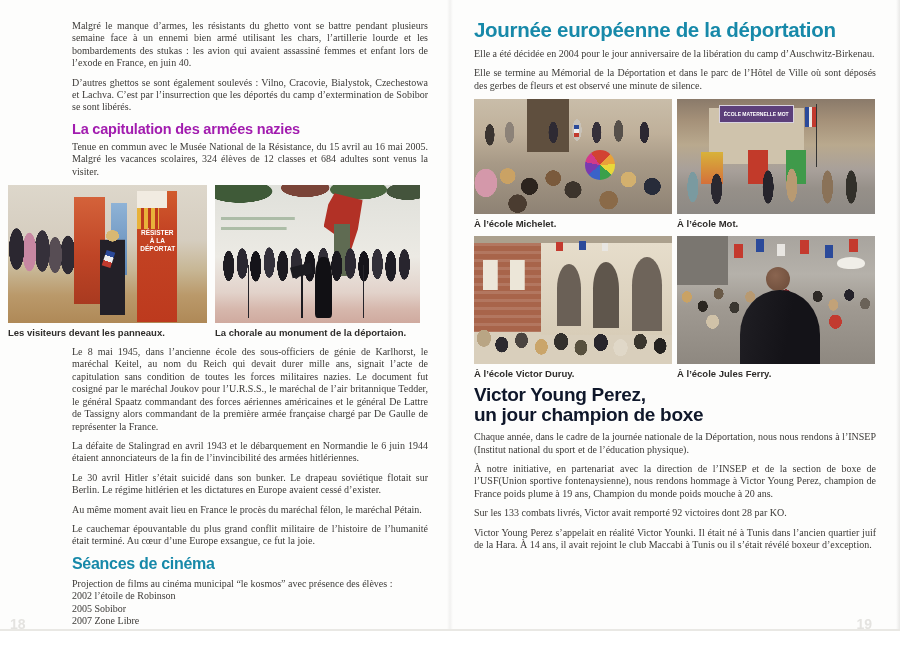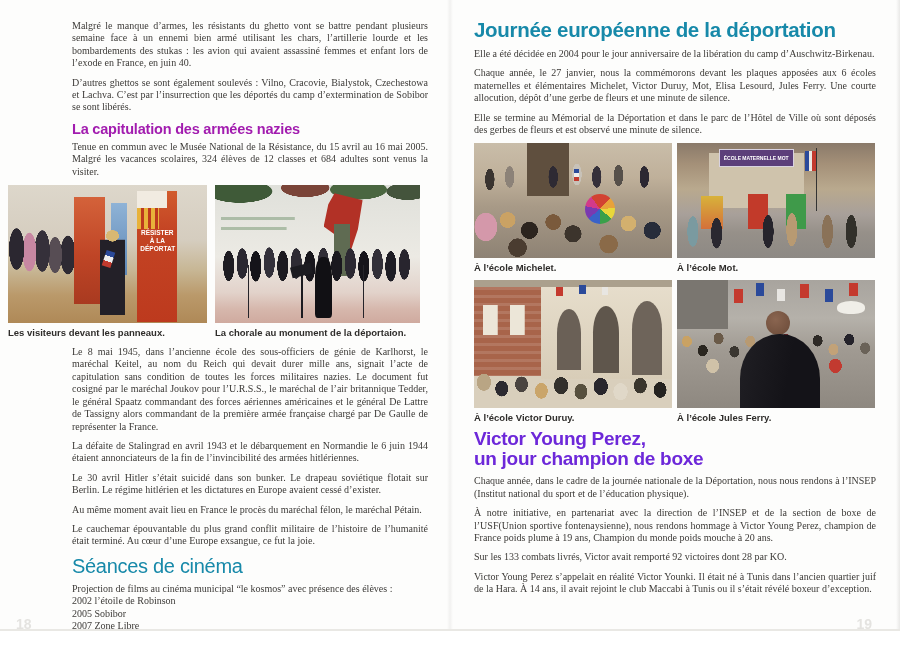--- a/index.html
+++ b/index.html
@@ -7,30 +7,30 @@
           font-family:"Liberation Serif",serif;color:#3c3a37;}
   .page{position:absolute;top:0;height:650px;}
   .page-left{left:0;width:450px;padding:20px 0 0 72px;box-sizing:border-box;}
   .page-right{left:436px;width:450px;padding:18px 12px 0 38px;box-sizing:border-box;}
   .col{width:356px;}
   .col-r{width:402px;}
   p.body{margin:0 0 7px 0;font-size:10px;line-height:12.4px;text-align:justify;}
   .col-r p.body{margin-bottom:7px;}
   h2.h-black{margin:3px 0 4px 0;font-family:"Liberation Sans",sans-serif;font-weight:bold;
              font-size:14.5px;color:#a21caf;letter-spacing:-0.2px;}
-  h2.h-teal{margin:5px 0 5px 0;font-family:"Liberation Sans",sans-serif;font-weight:normal;
-            font-size:20px;color:#1789a9;letter-spacing:-0.3px;}
+  h2.h-teal{margin:5px 0 5px 0;font-family:"Liberation Sans",sans-serif;font-weight:bold;
+            font-size:16px;color:#1789a9;letter-spacing:-0.3px;}
   h1.h-teal-lg{margin:0 0 6px 0;font-family:"Liberation Sans",sans-serif;font-weight:bold;
             font-size:20.5px;color:#1789a9;letter-spacing:-0.3px;}
   h2.h-victor{margin:6px 0 6px 0;font-family:"Liberation Sans",sans-serif;font-weight:bold;
-            font-size:19px;line-height:20px;color:#6d28d9;letter-spacing:-0.3px;}
+            font-size:19px;line-height:20px;color:#0f172a;letter-spacing:-0.3px;}
   .film{font-size:10px;line-height:12.6px;}
   .pagenum{position:absolute;bottom:18px;font-family:"Liberation Sans",sans-serif;
            font-size:14px;font-weight:bold;color:#e4e3e0;}
-  .pagenum.pl{left:16px;}
+  .pagenum.pl{left:10px;}
   .pagenum.pr{right:14px;}
   
   figure{margin:0;}
   figcaption{font-family:"Liberation Sans",sans-serif;font-weight:bold;font-size:9.5px;
              color:#2f2d2b;margin-top:4px;}
   .photo{position:relative;overflow:hidden;background:#ccc;}
   .photo > div{position:absolute;}
   .photo-row{display:flex;gap:8px;margin:6px 0 8px -64px;width:412px;}
   .grid-r{display:grid;grid-template-columns:198px 198px;column-gap:5px;row-gap:7px;
           width:402px;margin:4px 0 6px 0;}
@@ -266,21 +266,20 @@
       <div class="film">2007 Zone Libre</div>
     </div>
 
     <div class="pagenum pl">18</div>
   </div>
 
   <div class="page page-right">
     <div class="col-r">
       <h1 class="h-teal-lg">Journée européenne de la déportation</h1>
       <p class="body">Elle a été décidée en 2004 pour le jour anniversaire de la libération du camp d’Auschwitz-Birkenau.</p>
-      <p class="body">Chaque année, le 27 janvier, nous la commémorons devant les plaques apposées aux 6 écoles maternelles et élémentaires Michelet, Victor Duruy, Mot, Elisa Lesourd, Jules Ferry. Une courte allocution, dépôt d’une gerbe de fleurs et une minute de silence.</p>
       <p class="body">Elle se termine au Mémorial de la Déportation et dans le parc de l’Hôtel de Ville où sont déposés des gerbes de fleurs et est observé une minute de silence.</p>
     </div>
 
     <div class="grid-r">
       <figure>
         <div class="photo ph-mich">
           <div class="pm-bg"></div>
           <div class="pm-door"></div>
           <div class="pm-people"></div>
           <div class="pm-sash"></div>

